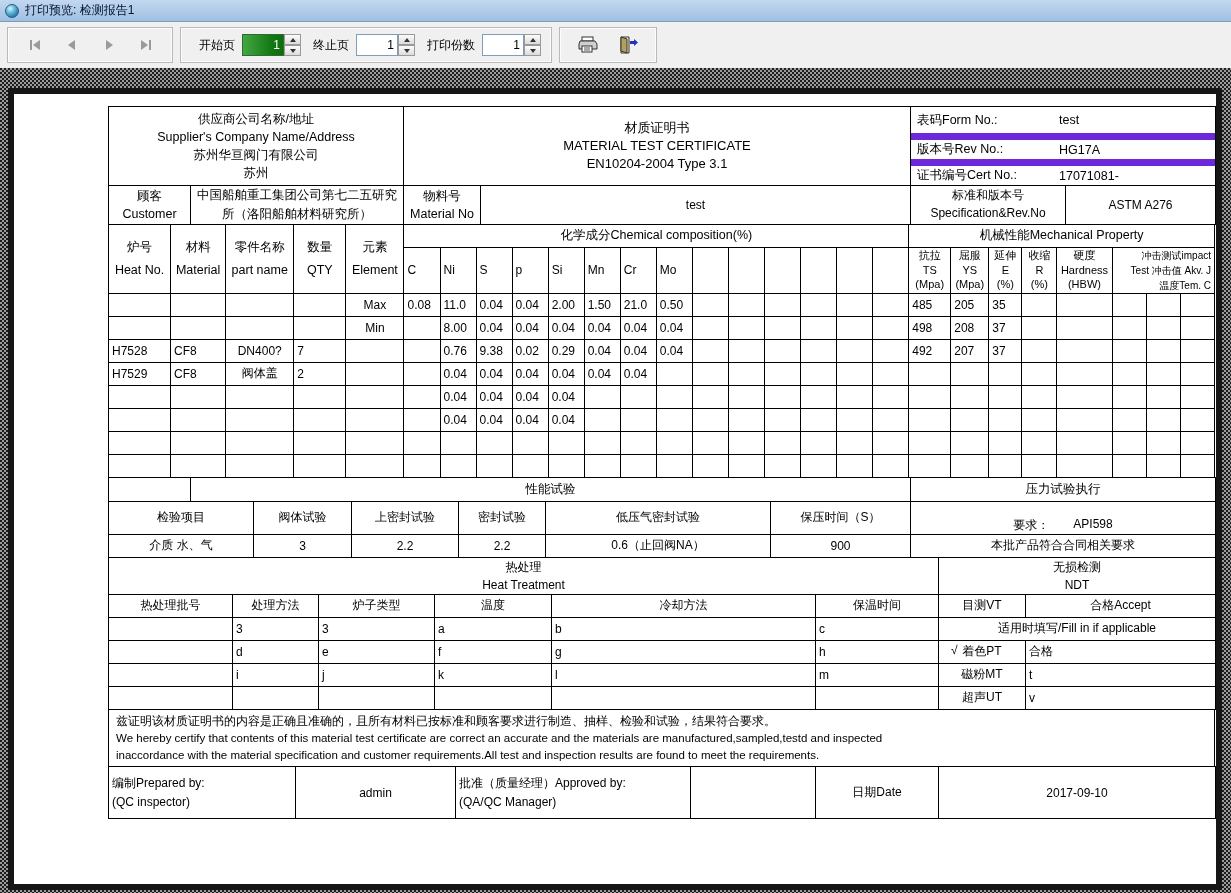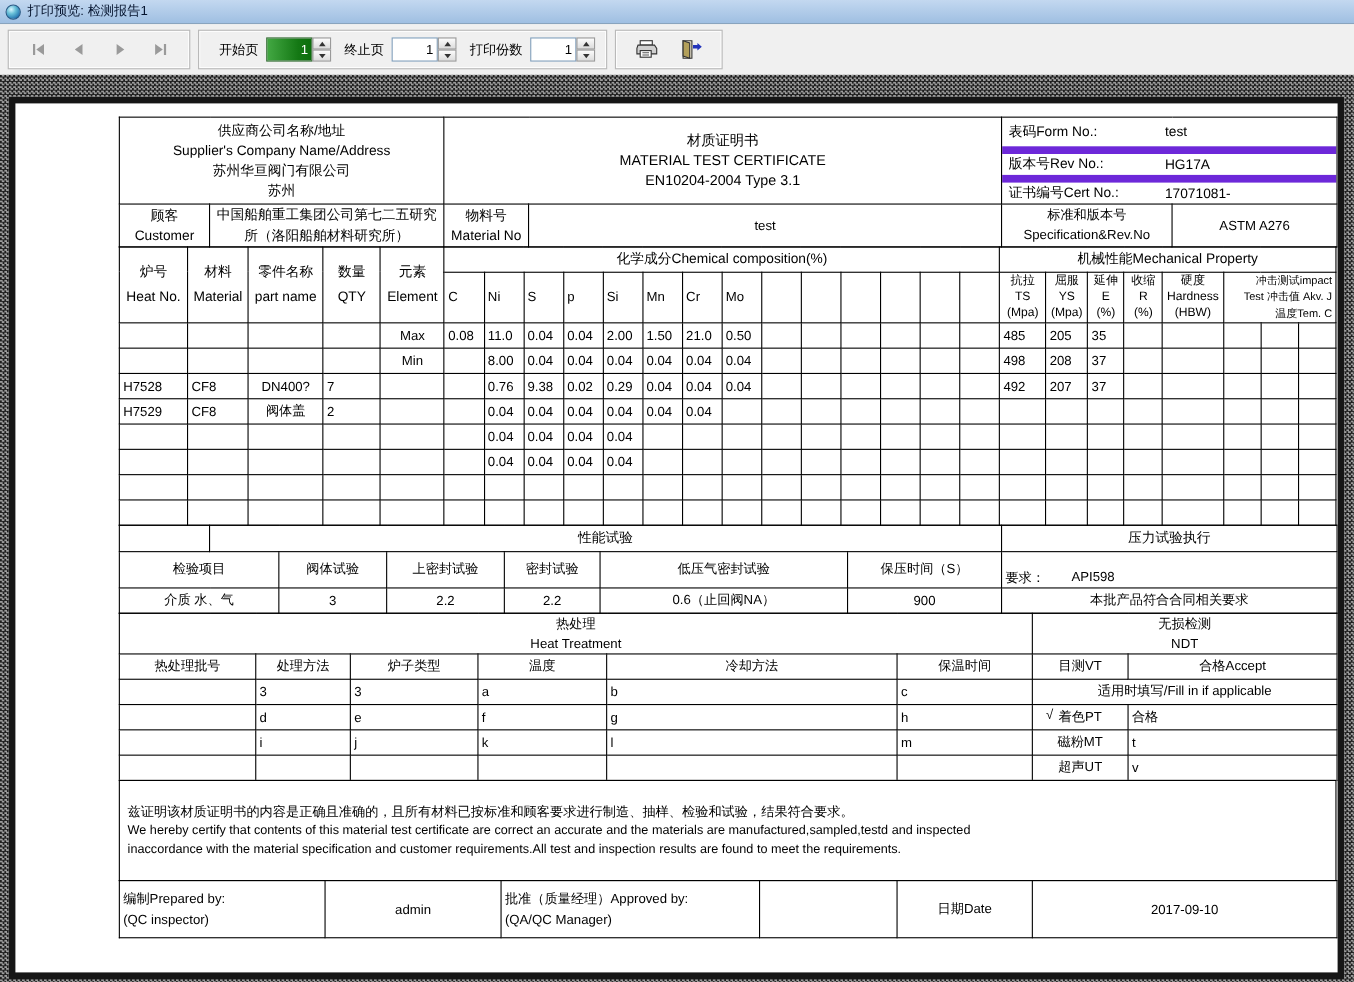--- a/index.html
+++ b/index.html
@@ -61,30 +61,30 @@
   .matno-val { vertical-align:top; text-align:center; padding-top:3px; }
   .spec-cell { font-size:12px; text-align:center; line-height:1.4; }
 
   .band { height:26px; text-align:center; font-size:12.5px; }
   .rowhdr { height:93px; text-align:center; font-size:12.5px; line-height:1.8; white-space:normal !important; }
   .elem { height:67px; padding-left:3px; font-size:12px; }
   .mechh { height:67px; text-align:center; font-size:11px; line-height:1.35; padding:0 1px; }
   .imph  { height:67px; font-size:10px; line-height:1.5; padding-left:3px; text-align:right; vertical-align:middle; }
 
   .perf-band { height:24px; } .perf-hdr td { height:22px; } .perf-val td { height:24px;text-align:center; }
-  .req-flex { display:flex; gap:24px;margin-top:15px; }
+  .req-flex { display:flex; justify-content:center; gap:24px;margin-top:15px; }
 
   .ht-band { height:44px; text-align:center; line-height:1.5; }
   .ht-lbl td { height:20px; text-align:center; }
   .htv { padding-left:16px; }
   .ndtn { position:relative; text-align:center; }
   .chk { position:absolute; left:12px; }
   .ndtr { padding-left:38px; }
 
-  .certify { width:1107px; border:1px solid #000; background:#fff; padding:20px 7px;
+  .certify { width:1107px; border:1px solid #000; background:#fff; padding:3px 7px;
     font-size:11.5px; line-height:1.45; color:#000; }
   .certify .zh { font-size:12px; }
 
   table.footer td { height:52px; }
   .two-line { line-height:1.6; padding-left:8px; }
 </style>
 </head>
 <body>
 
 <div class="titlebar">

